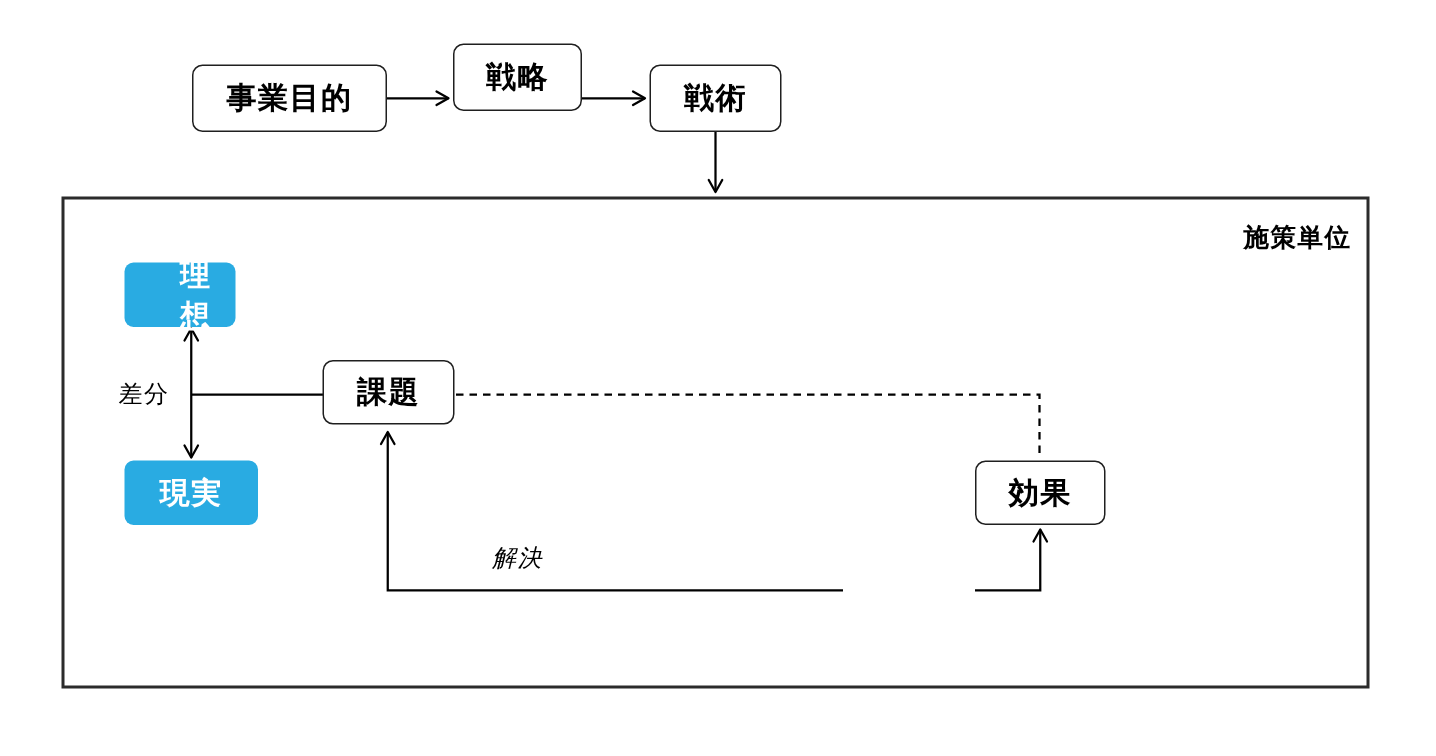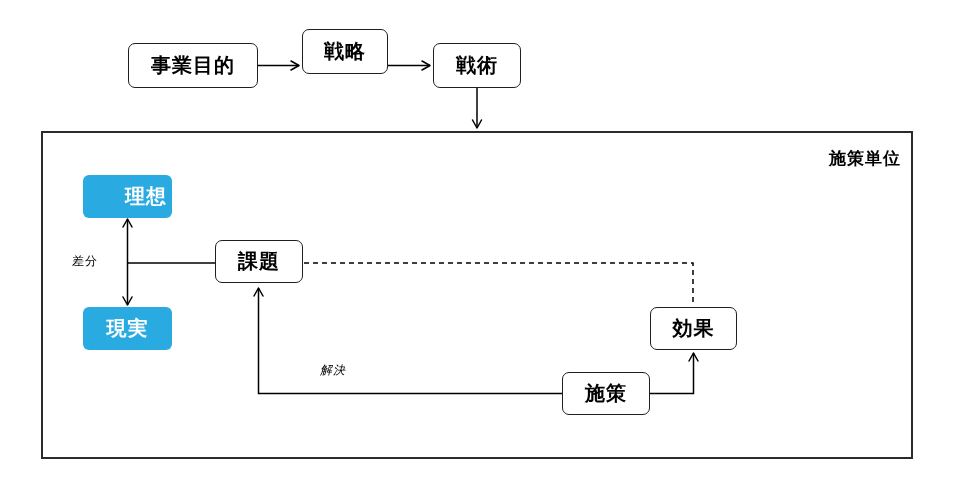--- a/index.html
+++ b/index.html
@@ -60,32 +60,32 @@
     position: absolute;
     top: 14px;
     right: 10px;
     font-size: 17px;
     font-weight: bold;
     color: #000000;
     letter-spacing: 1px;
   }
   .edge-label {
     position: absolute;
-    font-size: 12px;
+    font-size: 16px;
     font-weight: normal;
     color: #000000;
     letter-spacing: 1px;
-    text-align: left;
+    text-align: center;
     z-index: 2;
   }
   
   .n-purpose  { left: 128px; top: 43px;  width: 130px; height: 45px; }
   .n-strategy { left: 302px; top: 29px;  width: 86px;  height: 45px; }
   .n-tactics  { left: 433px; top: 43px;  width: 88px;  height: 45px; font-family: Liberation Mono, monospace; }
-  .n-ideal    { left: 83px;  top: 175px; width: 89px;  height: 43px; padding-left: 37px; }
+  .n-ideal    { left: 83px;  top: 175px; width: 74px;  height: 43px; padding-left: 37px; }
   .n-reality  { left: 83px;  top: 307px; width: 89px;  height: 43px; }
   .n-issue    { left: 215px; top: 240px; width: 88px;  height: 43px; }
   .n-effect   { left: 650px; top: 307px; width: 87px;  height: 43px; }
   .n-measure  { left: 562px; top: 372px; width: 88px;  height: 43px; }
   .l-gap      { left: 72px;  top: 253px; width: 48px; }
   .l-solve    { left: 320px; top: 362px; width: 50px; font-style: italic; }
 </style>
 </head>
 <body>
 
@@ -120,18 +120,17 @@
   <div class="node n-tactics">戦術</div>
 
   <div class="container-box">
     <span class="container-label">施策単位</span>
   </div>
 
   <div class="node blue n-ideal">理想</div>
   <div class="node blue n-reality">現実</div>
   <div class="node n-issue">課題</div>
   <div class="node n-effect">効果</div>
-  <div class="node n-measure">施策</div>
 
   <div class="edge-label l-gap">差分</div>
   <div class="edge-label l-solve">解決</div>
 
 </div>
 
 </body></html>

